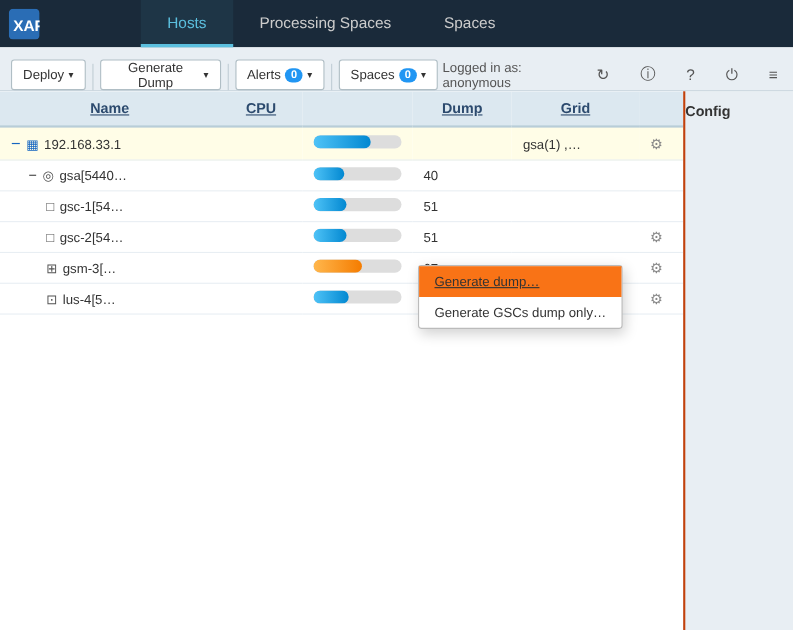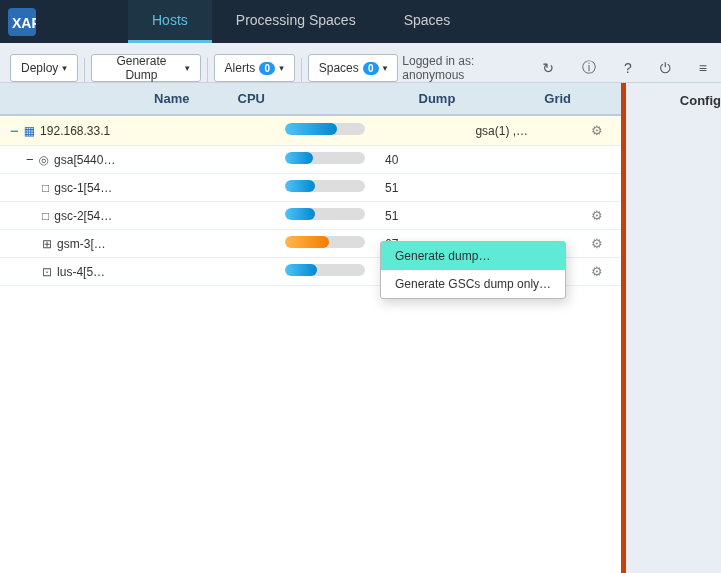--- a/index.html
+++ b/index.html
@@ -116,24 +116,25 @@
     .data-table {
       width: 100%;
       border-collapse: collapse;
     }
     .data-table thead tr {
       background: #dce8f0;
       border-bottom: 2px solid #b8cdd8;
     }
     .data-table thead th {
       padding: 8px 10px;
-      text-align: right;
+      text-align: center;
       font-weight: bold;
       color: #2c4a6e;
       font-size: 13px;
+      text-decoration: underline;
     }
     .data-table tbody tr {
       border-bottom: 1px solid #e8eef3;
     }
     .data-table tbody td {
       padding: 6px 10px;
       color: #333;
       font-size: 12px;
       vertical-align: middle;
     }
@@ -181,30 +182,30 @@
       min-width: 180px;
       top: 158px;
       left: 380px;
     }
     .dropdown-item {
       padding: 7px 14px;
       cursor: pointer;
       font-size: 12px;
       color: #333;
     }
-    .dropdown-item.active-item { background: #5eead4; }
+    .dropdown-item.active-item { background: #f97316; text-decoration: underline; }
 
     
     .config-panel {
       width: 100px;
       background: #e8eef3;
-      border-left: 5px solid #c2410c;
+      border-left: 2px solid #c2410c;
       display: flex;
       flex-direction: column;
-      align-items: flex-end;
+      align-items: flex-start;
       padding-top: 10px;
       font-size: 13px;
       color: #333;
       font-weight: bold;
     }
 
     .chevron { font-size: 9px; }
   </style>
 </head>
 <body>

